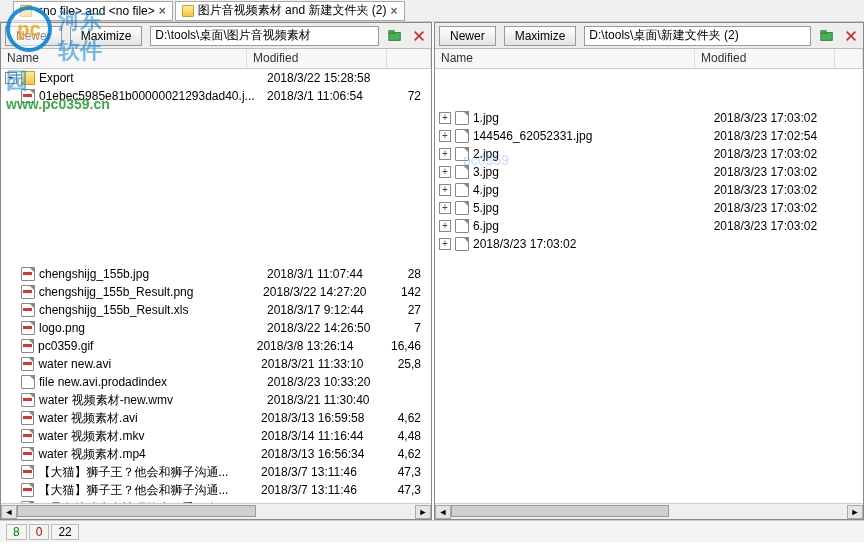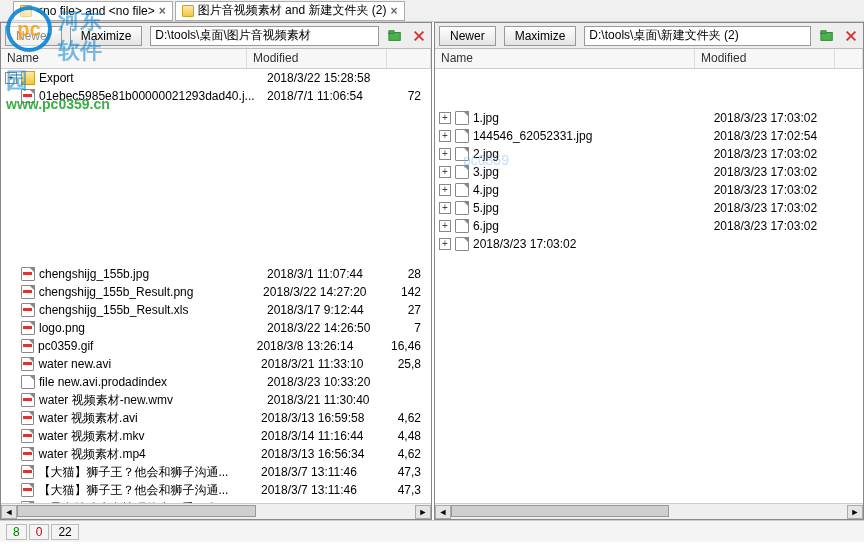--- a/index.html
+++ b/index.html
@@ -112,21 +112,21 @@
           <span class="exp ">+</span>
           <span class="ficon folder"></span>
           <span class="cell name">Export</span>
           <span class="cell mod">2018/3/22 15:28:58</span>
           <span class="cell size"></span>
         </div>
         <div class="row">
           <span class="exp spacer"></span>
           <span class="ficon file red"></span>
           <span class="cell name">01ebec5985e81b00000021293dad40.j...</span>
-          <span class="cell mod">2018/7/1 11:06:54</span>
+          <span class="cell mod">2018/3/1 11:06:54</span>
           <span class="cell size">72</span>
         </div>
         <div style="height: 160px;"></div>
         <div class="row">
           <span class="exp spacer"></span>
           <span class="ficon file red"></span>
           <span class="cell name">chengshijg_155b.jpg</span>
           <span class="cell mod">2018/3/1 11:07:44</span>
           <span class="cell size">28</span>
         </div>

